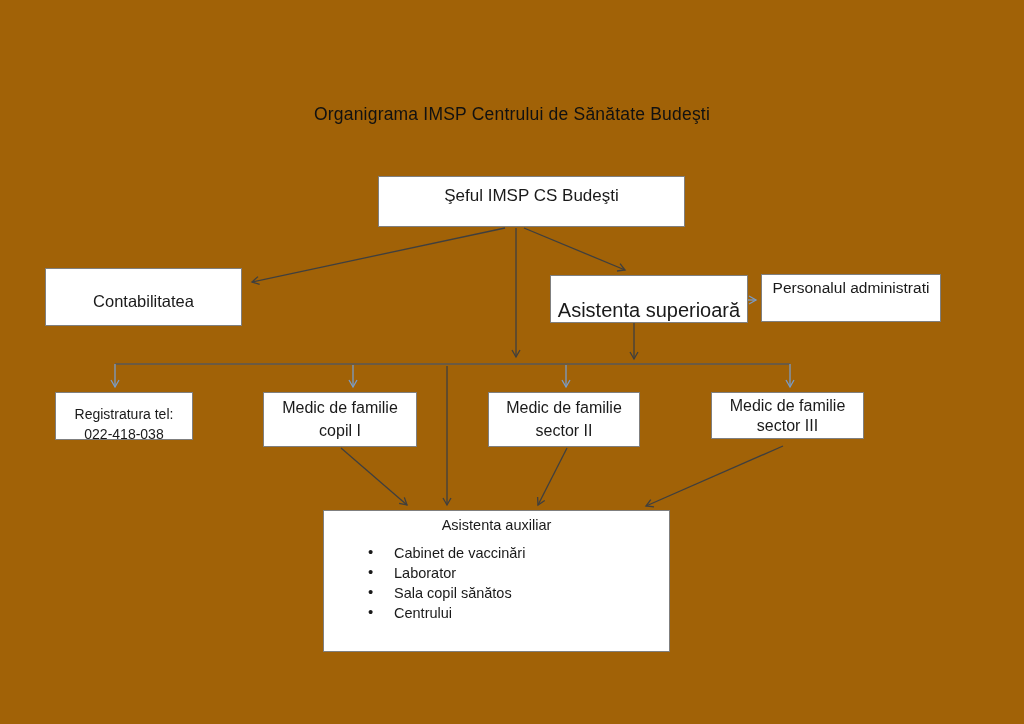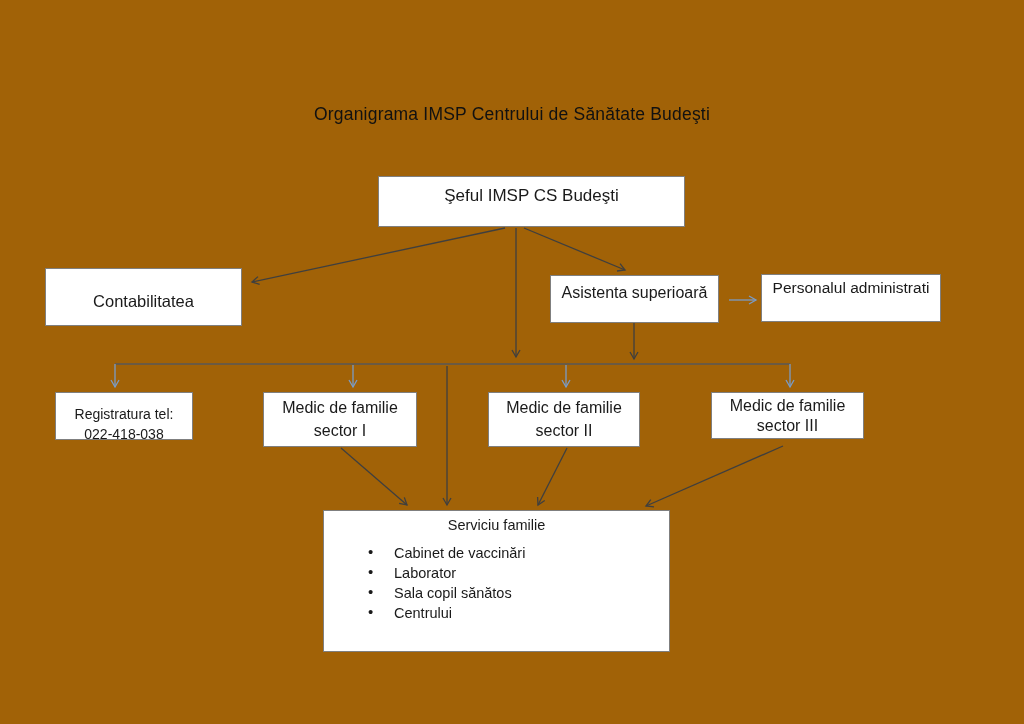--- a/index.html
+++ b/index.html
@@ -38,21 +38,21 @@
     position: absolute;
     border: 1px solid #7f7f7f;
     background: #ffffff;
     text-align: center;
     box-sizing: border-box;
   }
   .box .ln { display: block; }
 
   .seful        { left: 350px; top: 176px; width: 307px; height: 51px; font-size: 17px; padding-top: 9px; margin-left: 28px; }
   .contabilitatea{ left: 45px;  top: 268px; width: 197px; height: 58px; font-size: 16.5px; padding-top: 23px; }
-  .asistenta    { left: 550px; top: 275px; width: 169px; height: 48px; font-size: 16px; padding-top: 8px; }
+  .asistenta    { left: 550px; top: 275px; width: 198px; height: 48px; font-size: 20px; padding-top: 23px; }
   .personalul   { left: 761px; top: 274px; width: 180px; height: 48px; font-size: 15.5px; line-height: 21px; padding-top: 2px; text-align: center; }
   .registratura { left: 55px;  top: 392px; width: 138px; height: 48px; font-size: 14px; line-height: 20px; padding-top: 11px; }
   .sector1      { left: 263px; top: 392px; width: 154px; height: 55px; font-size: 16px; line-height: 23px; padding-top: 3px; }
   .sector2      { left: 488px; top: 392px; width: 152px; height: 55px; font-size: 16px; line-height: 23px; padding-top: 3px; }
   .sector3      { left: 711px; top: 392px; width: 153px; height: 47px; font-size: 16px; line-height: 20px; padding-top: 3px; }
 
   .serviciu     { left: 323px; top: 510px; width: 347px; height: 142px; font-size: 14px; text-align: left; }
   .serviciu .serv-title {
     text-align: center;
     margin-top: 6px;
@@ -131,35 +131,35 @@
     <span class="ln">Personalul administrati</span>
   </div>
 
   <div class="box registratura">
     <span class="ln">Registratura tel:</span>
     <span class="ln">022-418-038</span>
   </div>
 
   <div class="box sector1">
     <span class="ln">Medic de familie</span>
-    <span class="ln">sector I</span>
+    <span class="ln">copil I</span>
   </div>
 
   <div class="box sector2">
     <span class="ln">Medic de familie</span>
     <span class="ln">sector II</span>
   </div>
 
   <div class="box sector3">
     <span class="ln">Medic de familie</span>
     <span class="ln">sector III</span>
   </div>
 
   <div class="box serviciu">
-    <div class="serv-title">Serviciu familie</div>
+    <div class="serv-title">Asistenta auxiliar</div>
     <ul>
       <li>Cabinet de vaccinări</li>
       <li>Laborator</li>
       <li>Sala copil sănătos</li>
       <li>Centrului</li>
     </ul>
   </div>
 
 </div>
 

